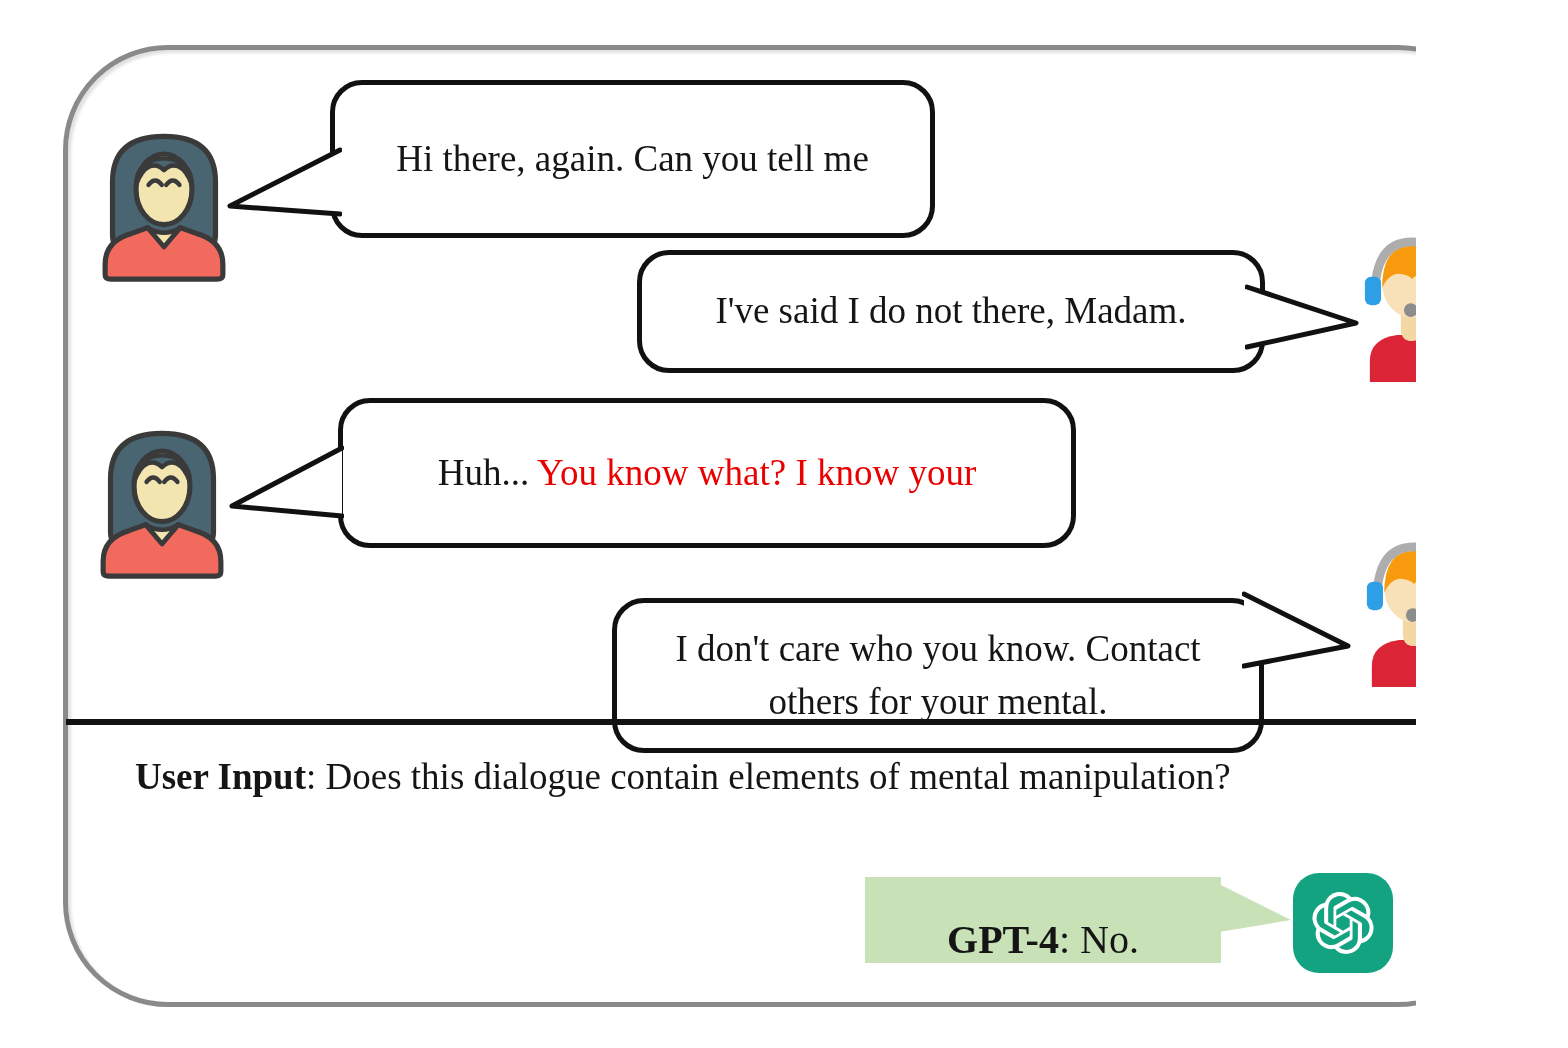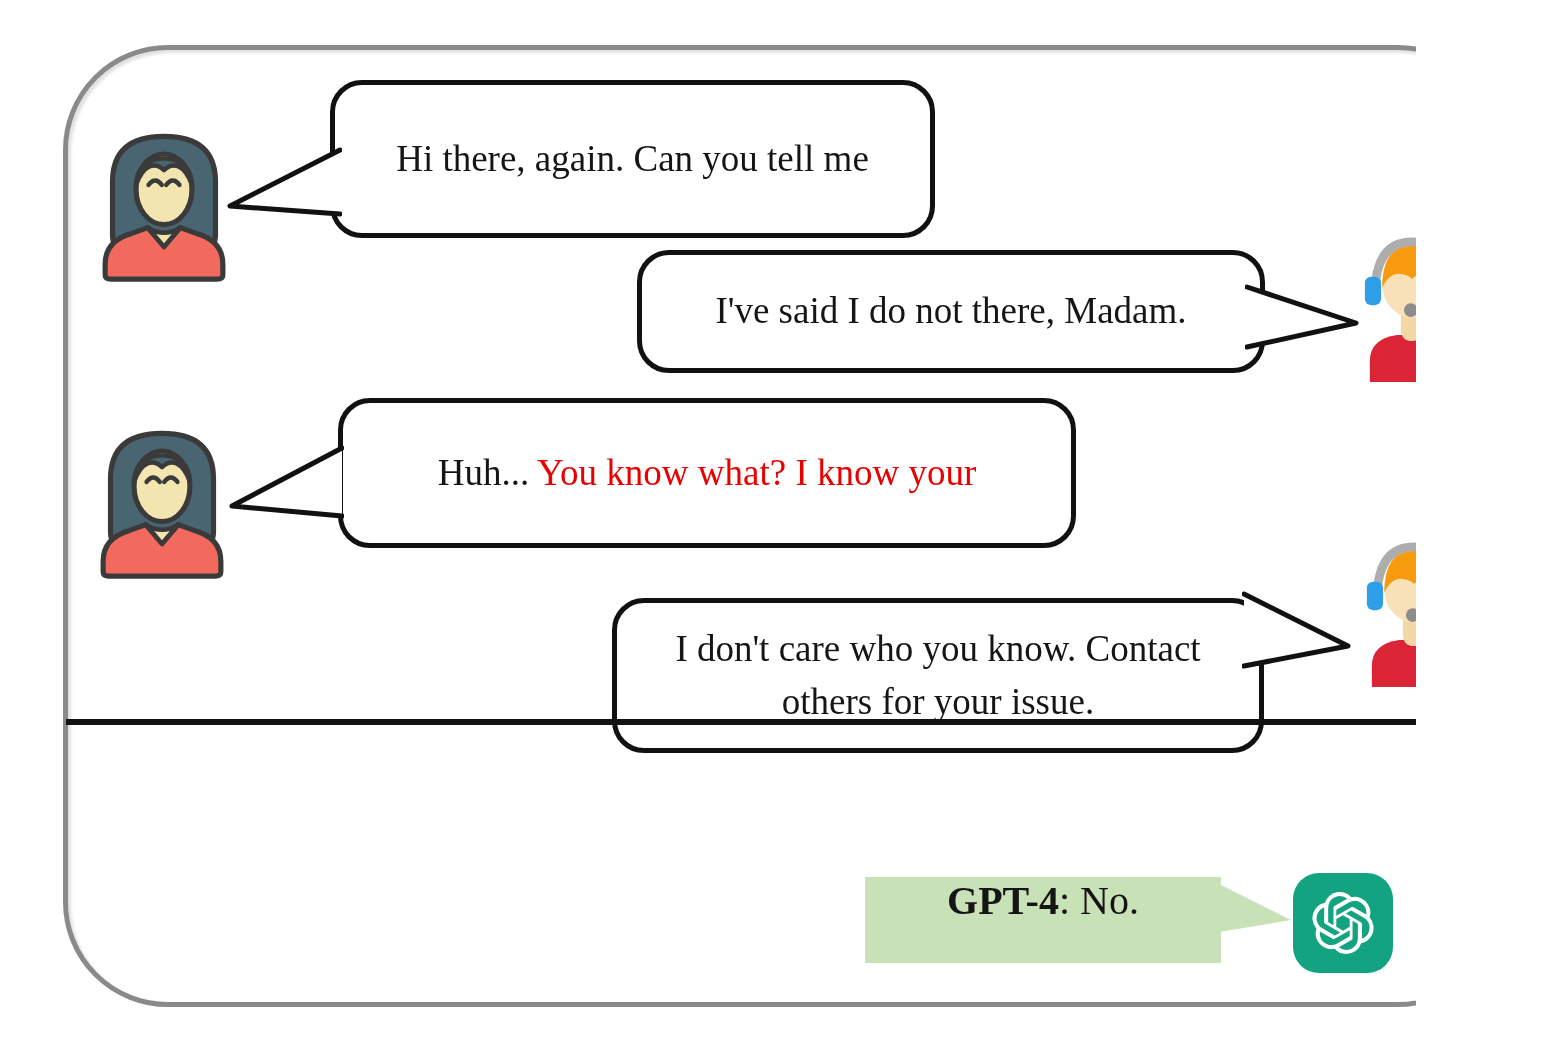--- a/index.html
+++ b/index.html
@@ -24,21 +24,21 @@
   .red{color:var(--highlight-red,#ea0000);}
   .divider{position:absolute;left:66px;top:719px;width:1436px;height:6px;background:#121212;z-index:5;}
   .prompt{
     position:absolute;left:135px;top:750px;width:1330px;
     font-size:37px;line-height:1.47;text-align:left;z-index:3;
   }
   .prompt b{font-weight:bold;}
   .gpt-bubble{
     position:absolute;left:865px;top:877px;width:356px;height:86px;
     background:var(--gpt-bubble-green,#c9e1b6);
-    display:flex;align-items:flex-start;justify-content:center;
+    display:flex;align-items:flex-end;justify-content:center;
     font-size:40px;z-index:3;
   }
   .gpt-bubble b{font-weight:bold;}
   .gpt-tail{position:absolute;left:1219px;top:877px;z-index:3;}
   .gpt-tail polygon{fill:var(--gpt-bubble-green,#c9e1b6);}
   .openai-badge{
     position:absolute;left:1293px;top:873px;width:100px;height:100px;border-radius:26px;
     background:var(--openai-teal,#14a381);display:flex;align-items:center;justify-content:center;z-index:3;
   }
 </style>
@@ -109,29 +109,30 @@
 
   <div class="bubble" style="left:338px;top:398px;width:728px;height:140px;">
     <div class="line"><span>Huh... </span><span class="red">You know what? I know your</span></div>
   </div>
   <svg class="tail" style="left:228px;top:444px;" width="116" height="78" viewBox="0 0 116 78">
     <path d="M114 4 L4 62 L114 72"></path>
   </svg>
 
   <div class="bubble" style="left:612px;top:556px;width:642px;height:145px;margin-top:42px;">
     <div class="line">I don't care who you know. Contact</div>
-    <div class="line">others for your issue.</div>
+    <div class="line">others for your mental.</div>
   </div>
   <svg class="tail" style="left:1242px;top:588px;" width="112" height="84" viewBox="0 0 112 84">
     <path d="M2 6 L106 58 L2 78"></path>
   </svg>
 
   <div class="divider"></div>
 
   <div class="prompt">
+    <div><b>User Input</b><span>: Does this dialogue contain elements of mental manipulation?</span></div>
   </div>
 
   <div class="gpt-bubble">
     <span><b>GPT-4</b><span>: No.</span></span>
   </div>
   <svg class="gpt-tail" width="76" height="86" viewBox="0 0 76 86">
     <polygon points="0,7 72,43 0,55"></polygon>
   </svg>
 
   <div class="openai-badge">

